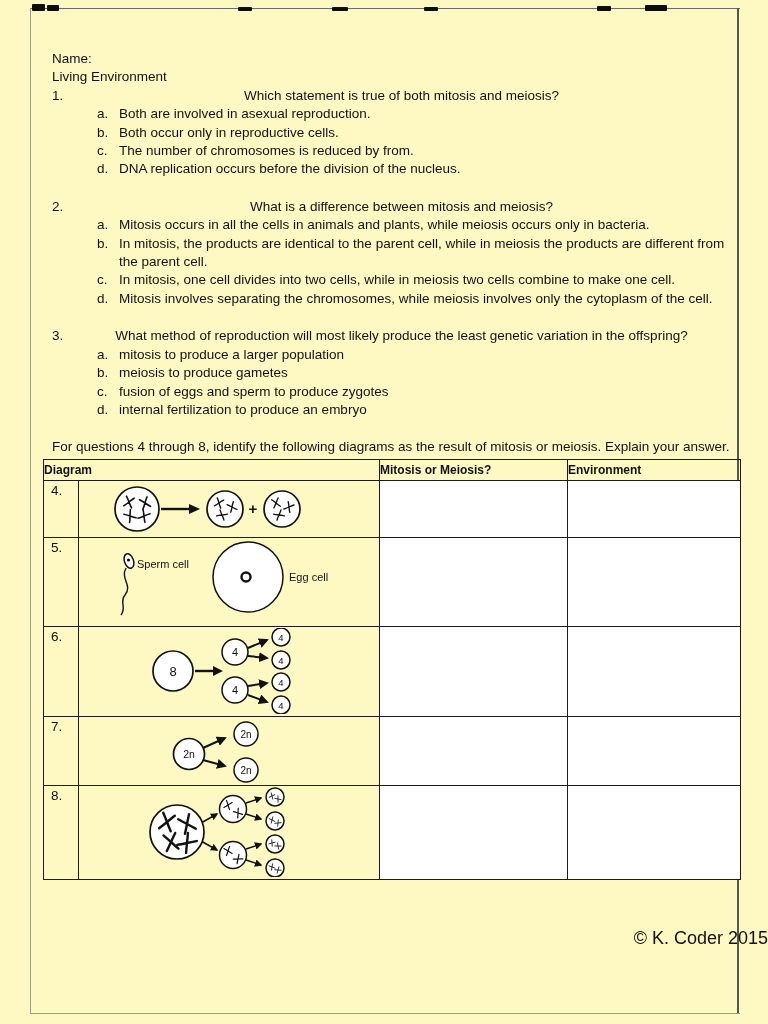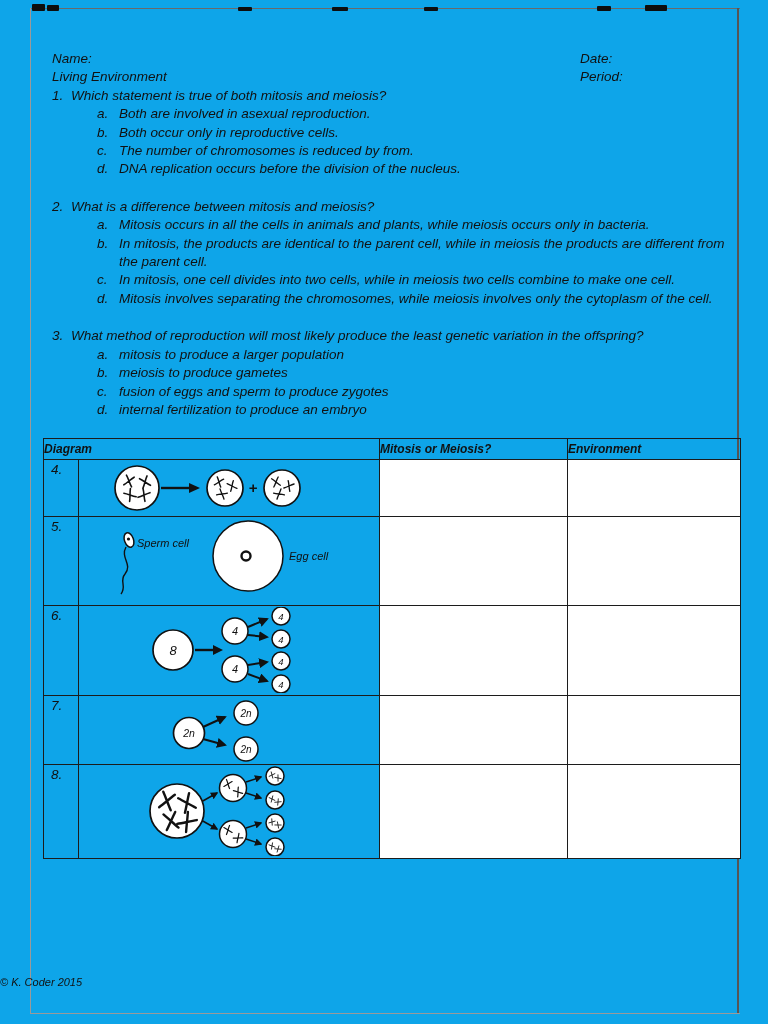--- a/index.html
+++ b/index.html
@@ -1,51 +1,51 @@
 <!DOCTYPE html>
 <html><head>
 <meta charset="utf-8">
 <style>
   html,body{margin:0;padding:0;}
   body{width:768px;height:1024px;background:#fff;position:relative;
        font-family:"Liberation Sans",sans-serif;color:#111;}
-  .page{position:absolute;inset:0;background:#0ea5e9;overflow:hidden;font-style:italic;}
+  .page{position:absolute;inset:0;background:#fef9c3;overflow:hidden;}
 
   
   .scan-top{position:absolute;left:30px;right:28px;top:8px;height:1px;background:#6a6a6a;}
   .scan-left{position:absolute;left:30px;top:8px;bottom:10px;width:1px;background:#9a9a9a;}
   .scan-right{position:absolute;right:29px;top:8px;bottom:10px;width:2px;background:#555;}
   .scan-bottom{position:absolute;left:30px;right:28px;bottom:10px;height:1px;background:#9a9a9a;}
   .blob{position:absolute;background:#0d0d0d;border-radius:1px;}
 
   .content{position:absolute;left:52px;top:50px;width:680px;font-size:13.5px;line-height:18.4px;}
   .hdr{display:flex;justify-content:space-between;}
   .hdr-right{width:152px;}
   .title{margin-top:13px;margin-bottom:14px;text-align:center;font-weight:bold;font-size:14.5px;}
   .question{margin-bottom:19px;}
   .q-line{display:flex;}
   .q-num{width:19px;flex:none;}
-  .q-text{flex:1;}
+  .q-text{flex:1;text-align:center;}
   .choices{margin-left:45px;}
   .choice{display:flex;}
   .c-letter{width:22px;flex:none;}
   .c-text{flex:1;}
   .intro{margin-bottom:2px;}
 
   table.wtable{border-collapse:collapse;table-layout:fixed;width:697px;margin-left:-9px;}
   .wtable th,.wtable td{border:1.2px solid #1c1c1c;padding:0;}
   .wtable th{font-size:12px;font-weight:bold;height:20px;text-align:left;}
   td.num{vertical-align:top;text-align:left;padding:1px 0 0 7px;font-size:13.5px;}
   td.diag{vertical-align:top;padding:1px 0 0 10px;}
   td.diag svg{display:block;}
   td.ans{background:#fff;}
   tr.r4 td{height:55px;} tr.r5 td{height:87px;} tr.r6 td{height:88px;}
   tr.r7 td{height:67px;} tr.r8 td{height:92px;}
 
-  .footer{position:absolute;left:0;right:0;top:976px;text-align:left;font-size:11px;}
+  .footer{position:absolute;left:0;right:0;top:928px;text-align:right;font-size:18px;}
 
   
   svg text{font-family:"Liberation Sans",sans-serif;fill:#111;text-anchor:middle;}
   .f13{font-size:13px;} .f11{font-size:11px;} .f105{font-size:10.5px;}
   .f10{font-size:10px;} .f95{font-size:9.5px;}
   .plus{font-size:15px;font-weight:bold;}
   .lbl{text-anchor:start;font-size:11px;}
   .cc{fill:#fff;stroke:#111;stroke-width:1.5;}
   .ccb{fill:#fff;stroke:#111;stroke-width:1.7;}
   .ln{stroke:#111;stroke-width:2.4;}
@@ -83,24 +83,20 @@
     </defs>
   </svg>
 
   <div class="content">
 
     <div class="hdr">
       <div class="hdr-left">
         <div>Name:</div>
         <div>Living Environment</div>
       </div>
-      <div class="hdr-right">
-        <div>Date:</div>
-        <div>Period:</div>
-      </div>
     </div>
 
 
     <div class="question">
       <div class="q-line">
         <span class="q-num">1.</span>
         <span class="q-text">Which statement is true of both mitosis and meiosis?</span>
       </div>
       <div class="choices">
         <div class="choice">
@@ -165,20 +161,21 @@
           <span class="c-letter">c.</span>
           <span class="c-text">fusion of eggs and sperm to produce zygotes</span>
         </div>
         <div class="choice">
           <span class="c-letter">d.</span>
           <span class="c-text">internal fertilization to produce an embryo</span>
         </div>
       </div>
     </div>
 
+    <div class="intro">For questions 4 through 8, identify the following diagrams as the result of mitosis or meiosis. Explain your answer.</div>
 
     <table class="wtable">
       <colgroup>
         <col style="width:35px">
           <col style="width:301px">
           <col style="width:188px">
           <col style="width:173px">
       </colgroup>
       <thead>
         <tr>

